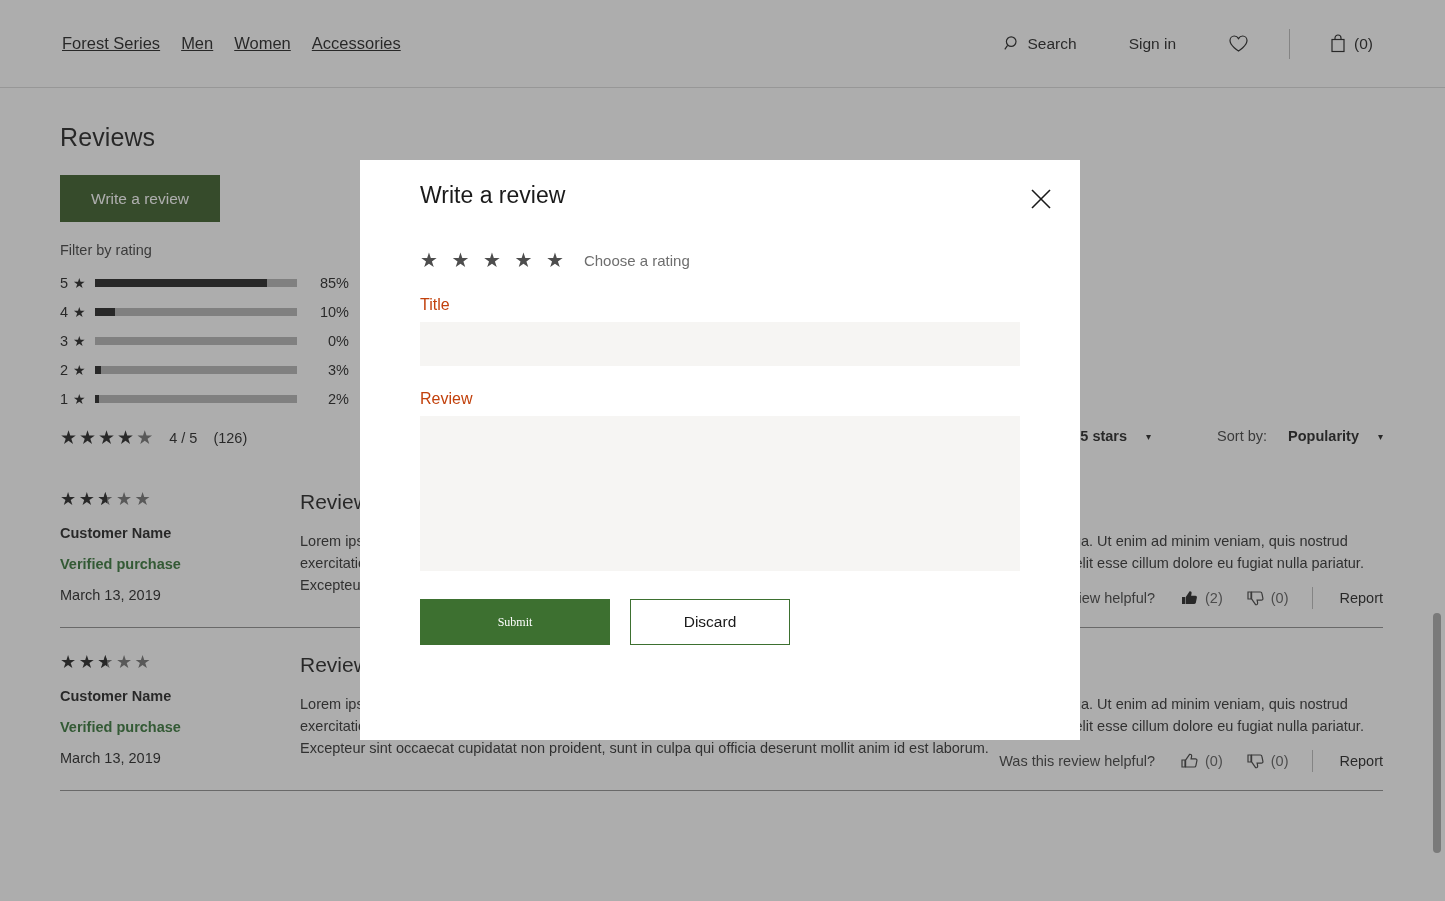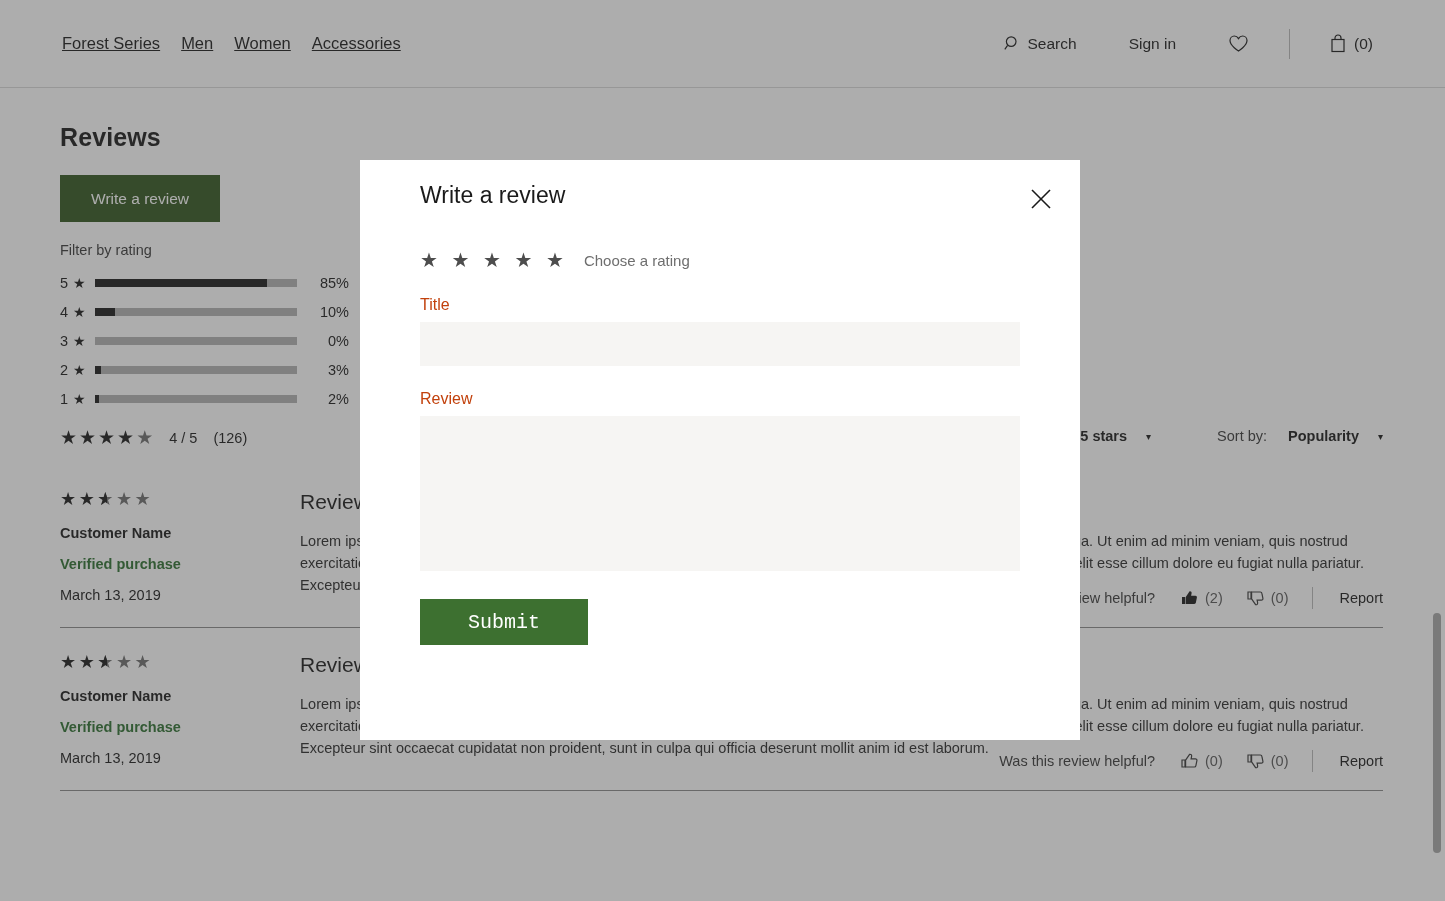--- a/index.html
+++ b/index.html
@@ -69,21 +69,21 @@
   .hr-bag { gap: 8px; }
   .icon { display: inline-flex; align-items: center; justify-content: center; }
 
   
   .content { position: absolute; top: 88px; left: 0; width: 1445px; }
 
   .page-title {
     position: absolute;
     left: 60px; top: 35px;
     font-size: 25px;
-    font-weight: 700;
+    font-weight: 400;
     color: #1a1a1a;
     letter-spacing: .1px;
   }
 
   .write-btn {
     position: absolute;
     left: 60px; top: 87px;
     width: 160px; height: 47px;
     background: #33571f;
     color: #ffffff;
@@ -293,26 +293,26 @@
     padding: 10px 12px;
     resize: none;
     display: block;
     margin-bottom: 28px;
   }
   .privacy { font-size: 14.5px; color: #1a1a1a; margin-bottom: 26px; }
   .privacy a { color: #1a1a1a; text-decoration: underline; }
 
   .modal-actions { display: flex; gap: 20px; }
   .btn-submit {
-    width: 168px; height: 46px;
+    width: 190px; height: 46px;
     background: #3d7030;
     color: #ffffff;
     border: none;
-    font-family: Liberation Mono, monospace;
-    font-size: 20px;
+    font-family: Liberation Serif, serif;
+    font-size: 12px;
     cursor: pointer;
   }
   .btn-discard {
     width: 160px; height: 46px;
     background: #ffffff;
     color: #1a1a1a;
     border: 1px solid #3d7030;
     font-family: inherit;
     font-size: 15.5px;
     cursor: pointer;
@@ -541,19 +541,20 @@
 
     <div class="field-label">Title</div>
     <input class="field-input" type="text" value="" style="">
 
     <div class="field-label">Review</div>
     <textarea class="field-textarea" style=""></textarea>
 
 
     <div class="modal-actions">
       <button class="btn-submit">Submit</button>
+      <button class="btn-discard">Discard</button>
     </div>
   </div>
 </div>
 
 <div class="scrollbar-track">
   <div class="scrollbar-thumb"></div>
 </div>
 
 </body></html>

